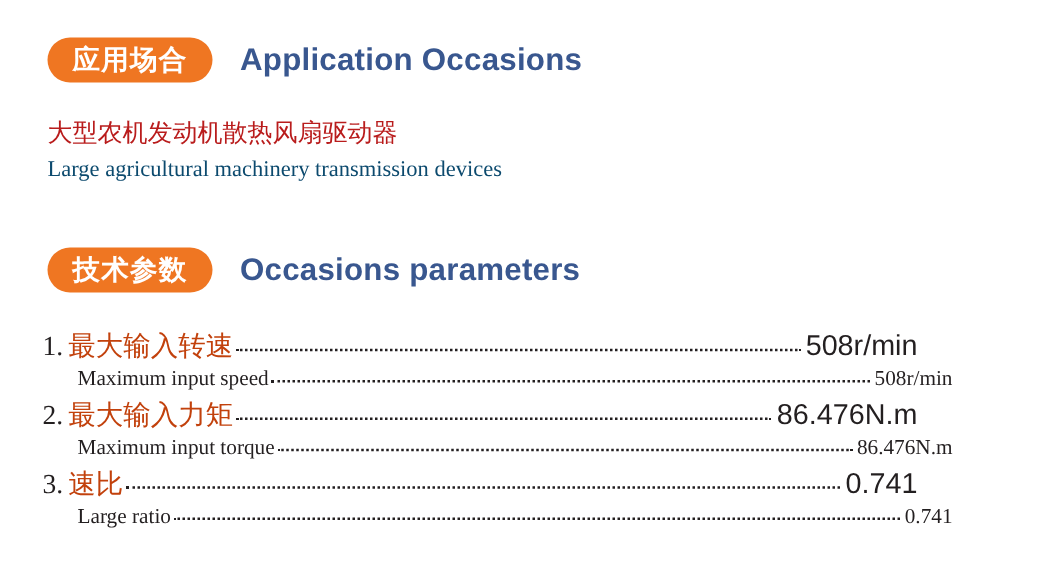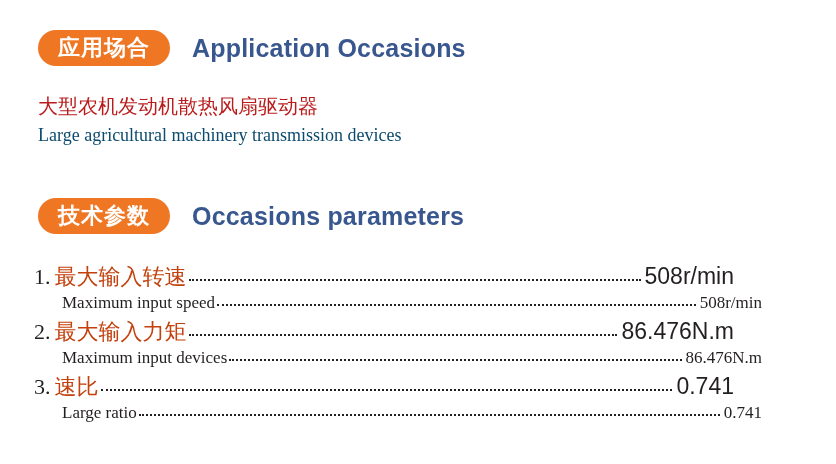--- a/index.html
+++ b/index.html
@@ -176,21 +176,21 @@
     </div>
 
     <div class="param-item">
       <div class="row main">
         <span class="num">2.</span>
         <span class="label">最大输入力矩</span>
         <span class="lead"></span>
         <span class="value">86.476N.m</span>
       </div>
       <div class="row sub">
-        <span class="label">Maximum input devices</span>
+        <span class="label">Maximum input torque</span>
         <span class="lead"></span>
         <span class="value">86.476N.m</span>
       </div>
     </div>
 
     <div class="param-item">
       <div class="row main">
         <span class="num">3.</span>
         <span class="label">速比</span>
         <span class="lead"></span>

